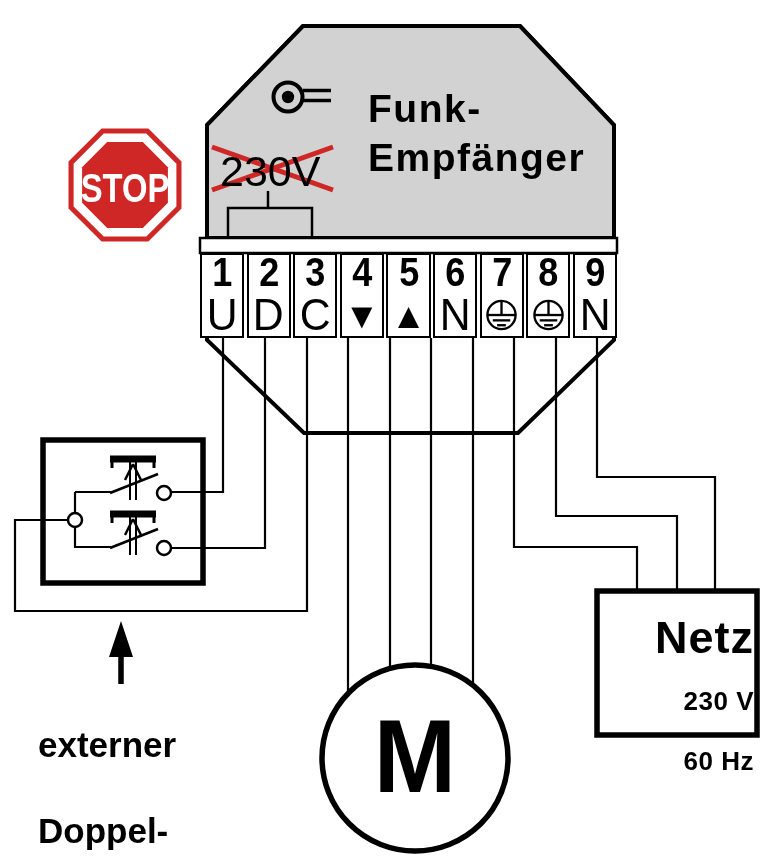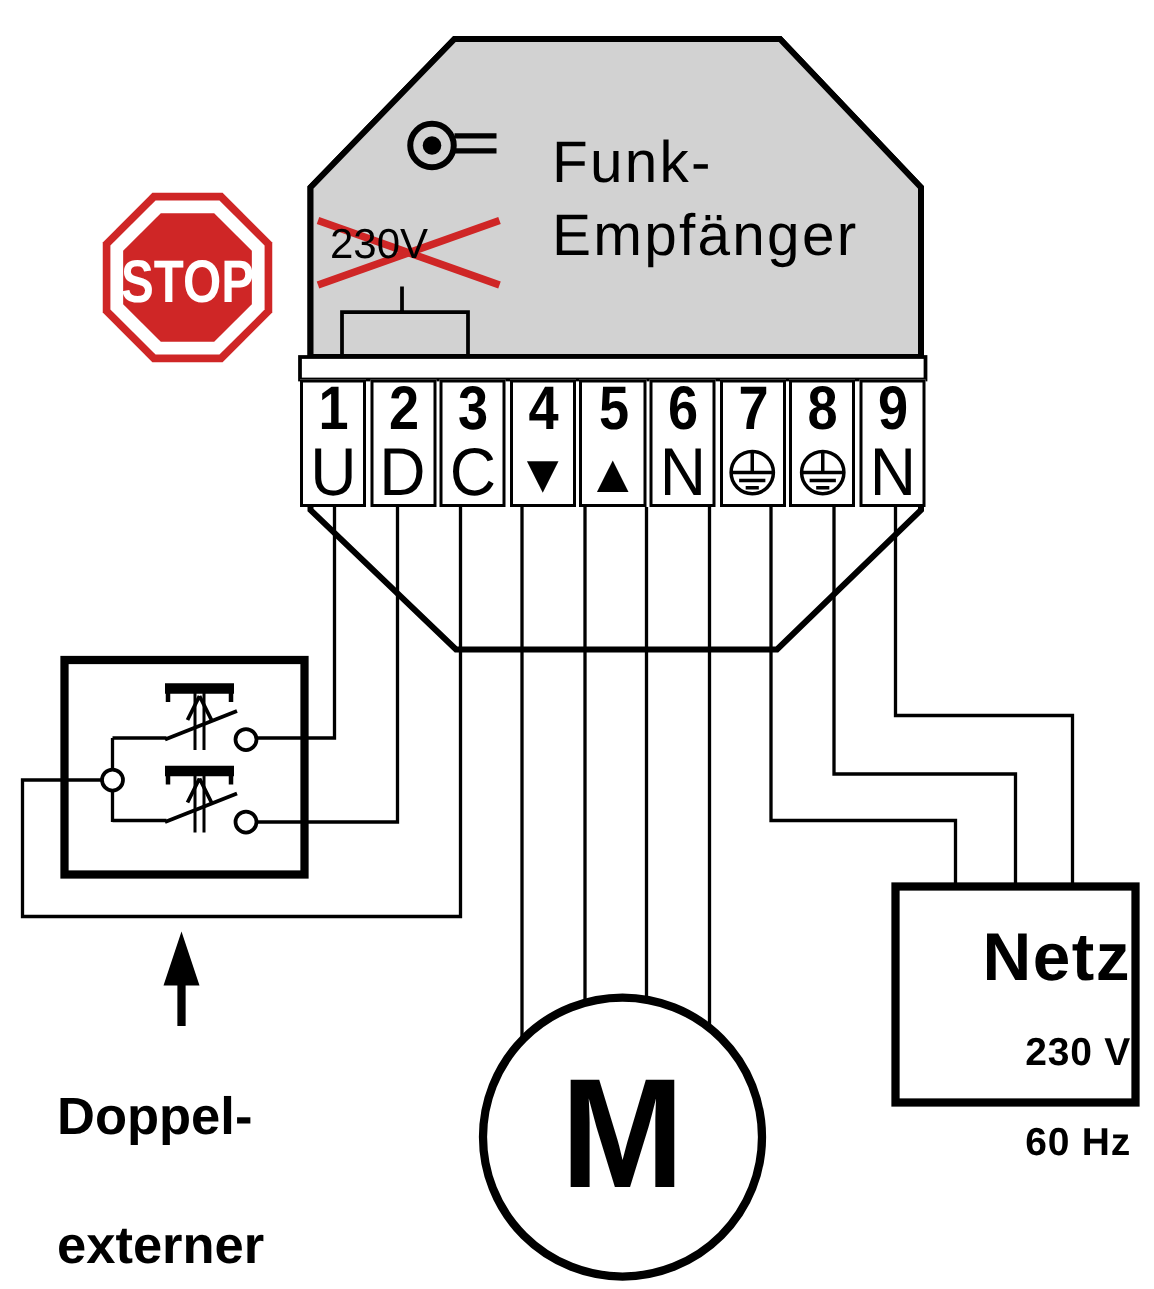--- a/index.html
+++ b/index.html
@@ -5,22 +5,22 @@
   html,body { margin:0; padding:0; background:#ffffff; }
   .stage {
     position:relative; width:769px; height:859px; overflow:hidden;
     background:#ffffff;
     font-family:"Liberation Sans", sans-serif;
     -webkit-font-smoothing:antialiased;
   }
   .layer { position:absolute; left:0; top:0; width:769px; height:859px; }
   .txt { position:absolute; color:#000; white-space:pre-line; }
 
-  .device-title { left:368px; top:84px; font-size:39px; font-weight:normal; line-height:49px; letter-spacing:1.5px; }
-  .crossed-v   { left:220px; top:147px; font-size:28px; font-weight:normal; letter-spacing:0px; }
+  .device-title { left:368px; top:84px; font-size:39px; font-weight:bold; line-height:49px; letter-spacing:1.5px; }
+  .crossed-v   { left:220px; top:147px; font-size:43px; font-weight:normal; letter-spacing:0px; }
 
   .stop-label  { left:65px; top:166px; width:120px; text-align:center; color:#fff;
                  font-size:40px; font-weight:bold; transform:scaleX(0.82); letter-spacing:0px; }
 
   .motor-label { left:357px; top:704px; width:116px; text-align:center;
                  font-size:104px; font-weight:bold; line-height:104px; transform:scaleX(0.95); }
 
   .mains-text  { left:600px; top:596px; width:154px; text-align:right; }
   .mains-title { display:block; font-size:45px; font-weight:bold; line-height:48px; letter-spacing:1px; }
   .mains-line  { display:block; font-size:26px; font-weight:bold; line-height:42px; letter-spacing:0.5px; }
@@ -129,22 +129,22 @@
   <div class="txt stop-label">STOP</div>
   <div class="txt motor-label">M</div>
 
   <div class="txt mains-text">
     <span class="mains-title">Netz</span>
     <span class="mains-line">230 V</span>
     <span class="mains-line">60 Hz</span>
   </div>
 
   <div class="txt caption">
+    <span class="cap-b">externer</span>
     <span class="cap-b">Doppel-</span>
-    <span class="cap-b">externer</span>
     
     
   </div>
 
   <div class="tblock">
     <div class="tcell">
       <span class="tnum">1</span>
       <span class="tsym">U</span>
     </div>
     <div class="tcell">

